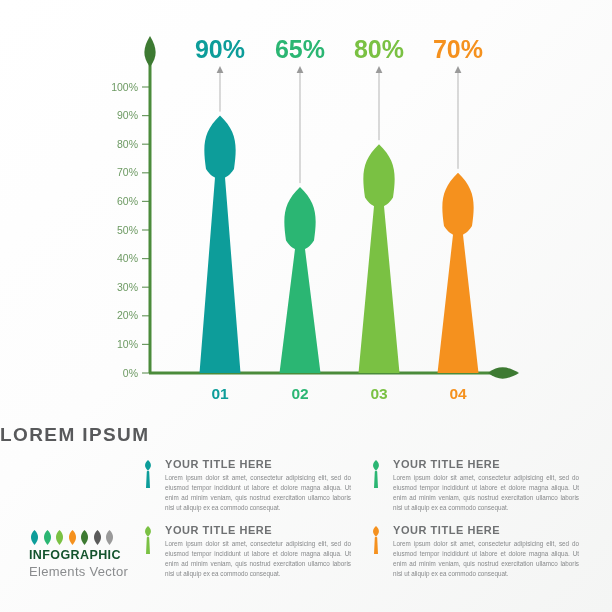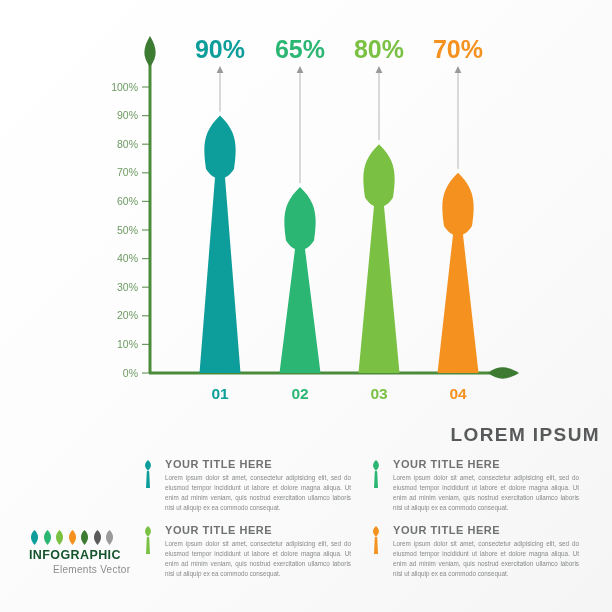--- a/index.html
+++ b/index.html
@@ -56,21 +56,21 @@
     font-family: "Liberation Sans", sans-serif;
     text-anchor: middle;
   }
 
   
   #chart-title {
     position: absolute;
     left: 0;
     top: 424px;
     width: 600px;
-    text-align: right;
+    text-align: left;
     font-size: 19px;
     font-weight: bold;
     letter-spacing: 1.4px;
     color: #58595b;
   }
 
   
   #info-grid {
     position: absolute;
     left: 143px;
@@ -128,25 +128,24 @@
     margin-bottom: 4px;
   }
   #brand-name {
     font-size: 12.5px;
     font-weight: bold;
     letter-spacing: 0.4px;
     color: #14532d;
     line-height: 1.1;
   }
   #brand-sub {
-    font-size: 10px;
+    font-size: 13px;
     color: #8a8c8e;
     letter-spacing: 0.3px;
     margin-top: 1px;
-    margin-left: 24px;
   }
 </style>
 </head>
 <body>
 
 <div id="stage">
 
   <div id="chart-area">
     <svg id="chart-svg" width="612" height="420">
       <g id="y-tick-labels">

